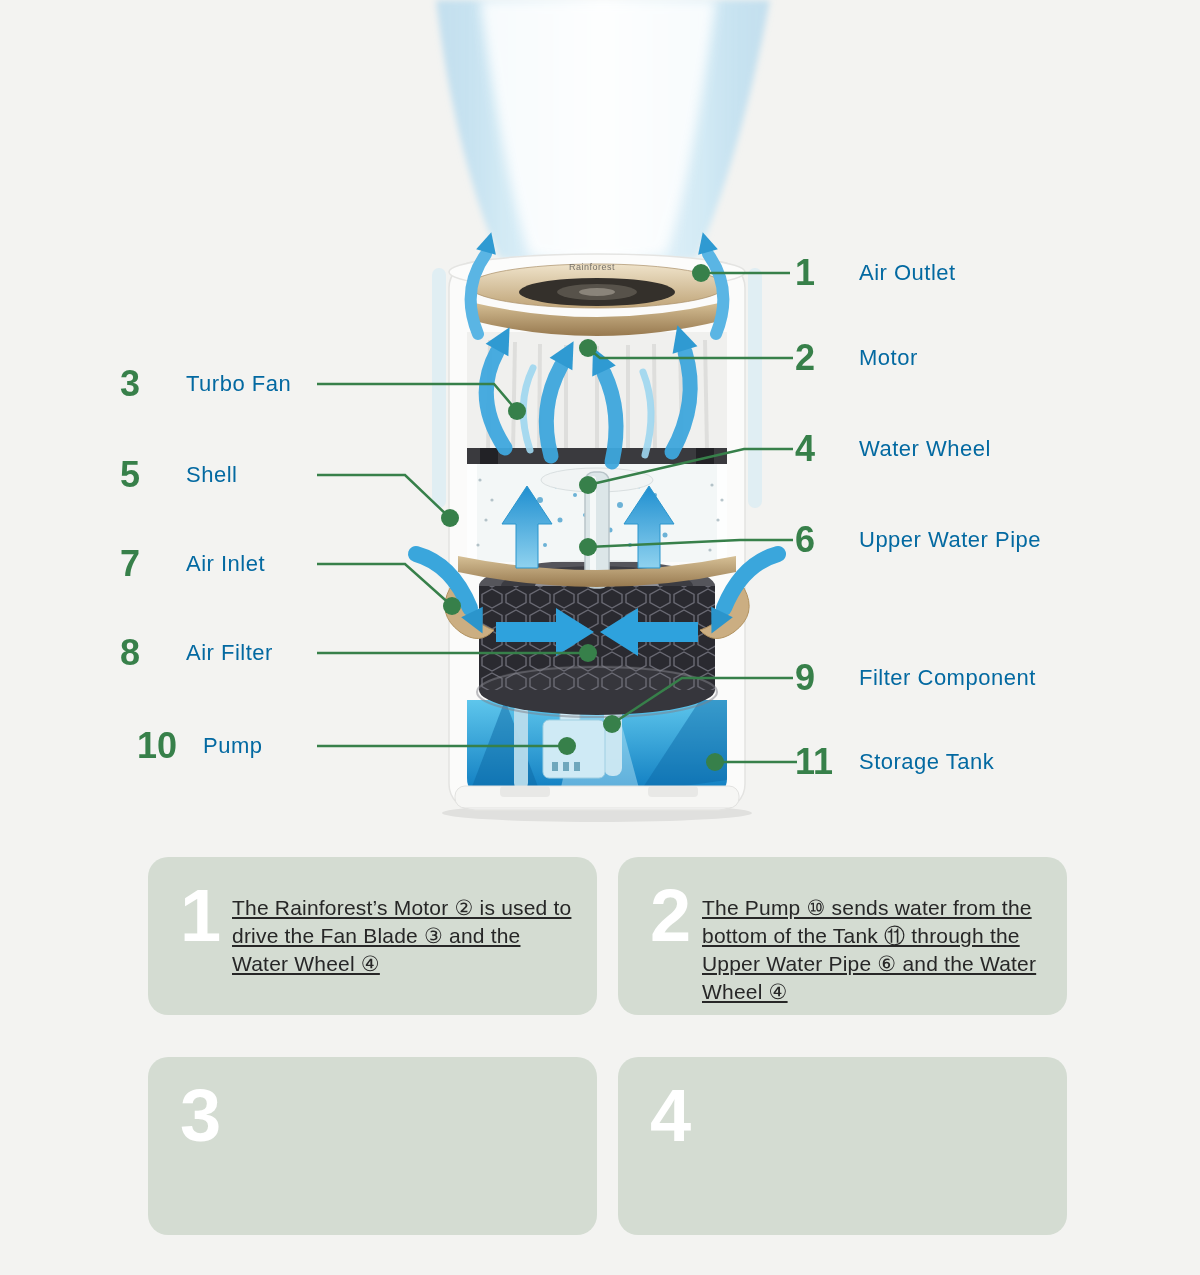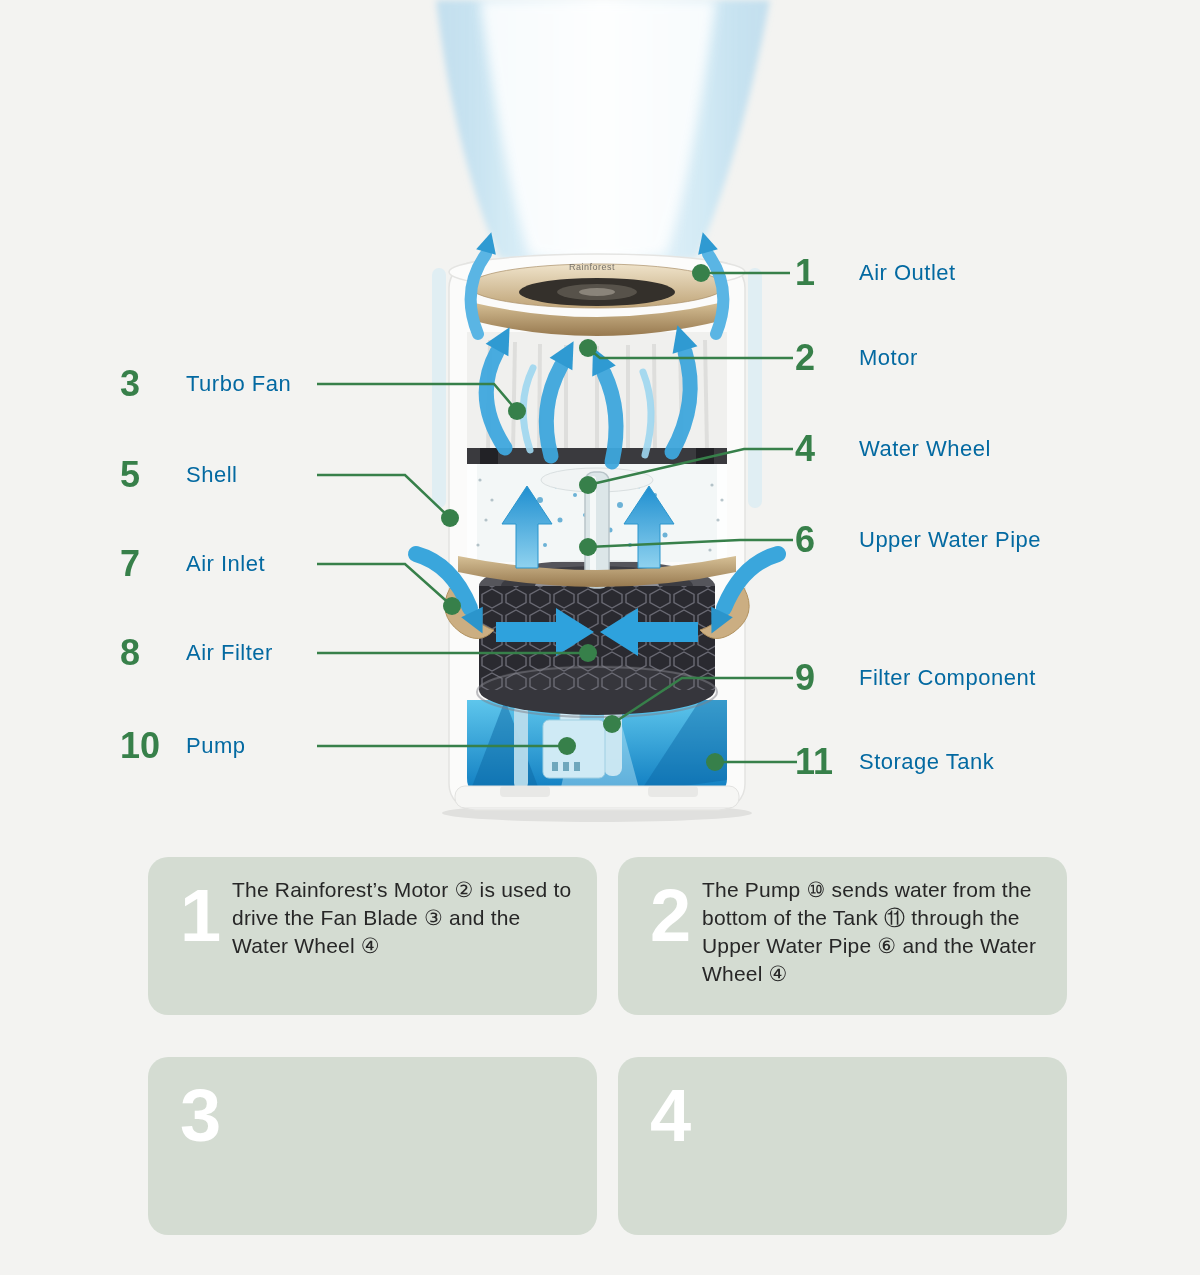--- a/index.html
+++ b/index.html
@@ -23,22 +23,22 @@
 
   
   .info-box{
     position:absolute; width:449px; background:#d4dcd2; border-radius:20px;
   }
   .info-box .big-num{
     position:absolute; left:32px; top:22px; font-size:74px; font-weight:700;
     color:#ffffff; line-height:1;
   }
   .info-box .text{
-    position:absolute; left:84px; top:19px; width:342px; margin:0;
-    font-size:21px; line-height:1.33; color:#272727; letter-spacing:.2px;
+    position:absolute; left:84px; top:37px; width:342px; margin:0;
+    font-size:21px; line-height:1.33; color:#272727; letter-spacing:.2px;text-decoration:underline;
   }
 </style>
 </head>
 <body>
 
 <div class="page">
 
   <svg class="illustration" viewBox="0 0 1200 1275">
     <defs>
       <linearGradient id="funnelGrad" x1="0" y1="0" x2="1" y2="0">
@@ -262,21 +262,21 @@
     <span class="label">Shell</span>
   </div>
   <div class="callout left" style="left:120px; top:542px;">
     <span class="num">7</span>
     <span class="label">Air Inlet</span>
   </div>
   <div class="callout left" style="left:120px; top:631px;">
     <span class="num">8</span>
     <span class="label">Air Filter</span>
   </div>
-  <div class="callout left" style="left:120px; top:724px;">
+  <div class="callout left" style="left:137px; top:724px;">
     <span class="num">10</span>
     <span class="label">Pump</span>
   </div>
 
   <div class="callout right" style="left:795px; top:251px;">
     <span class="num">1</span>
     <span class="label">Air Outlet</span>
   </div>
   <div class="callout right" style="left:795px; top:336px;">
     <span class="num">2</span>

